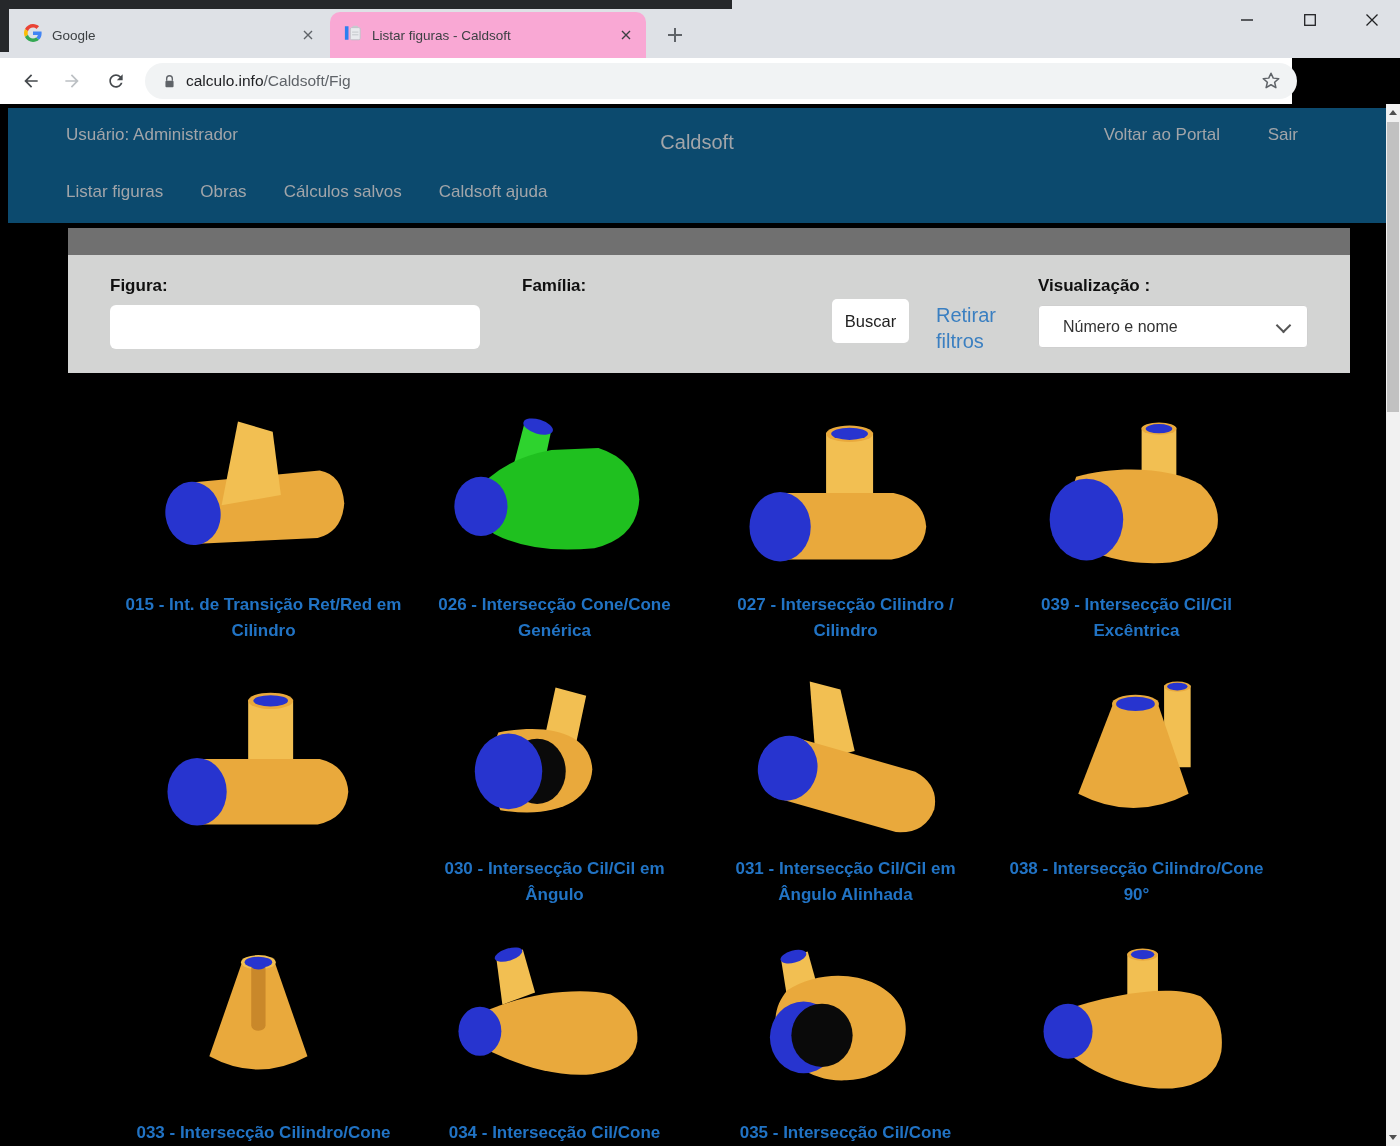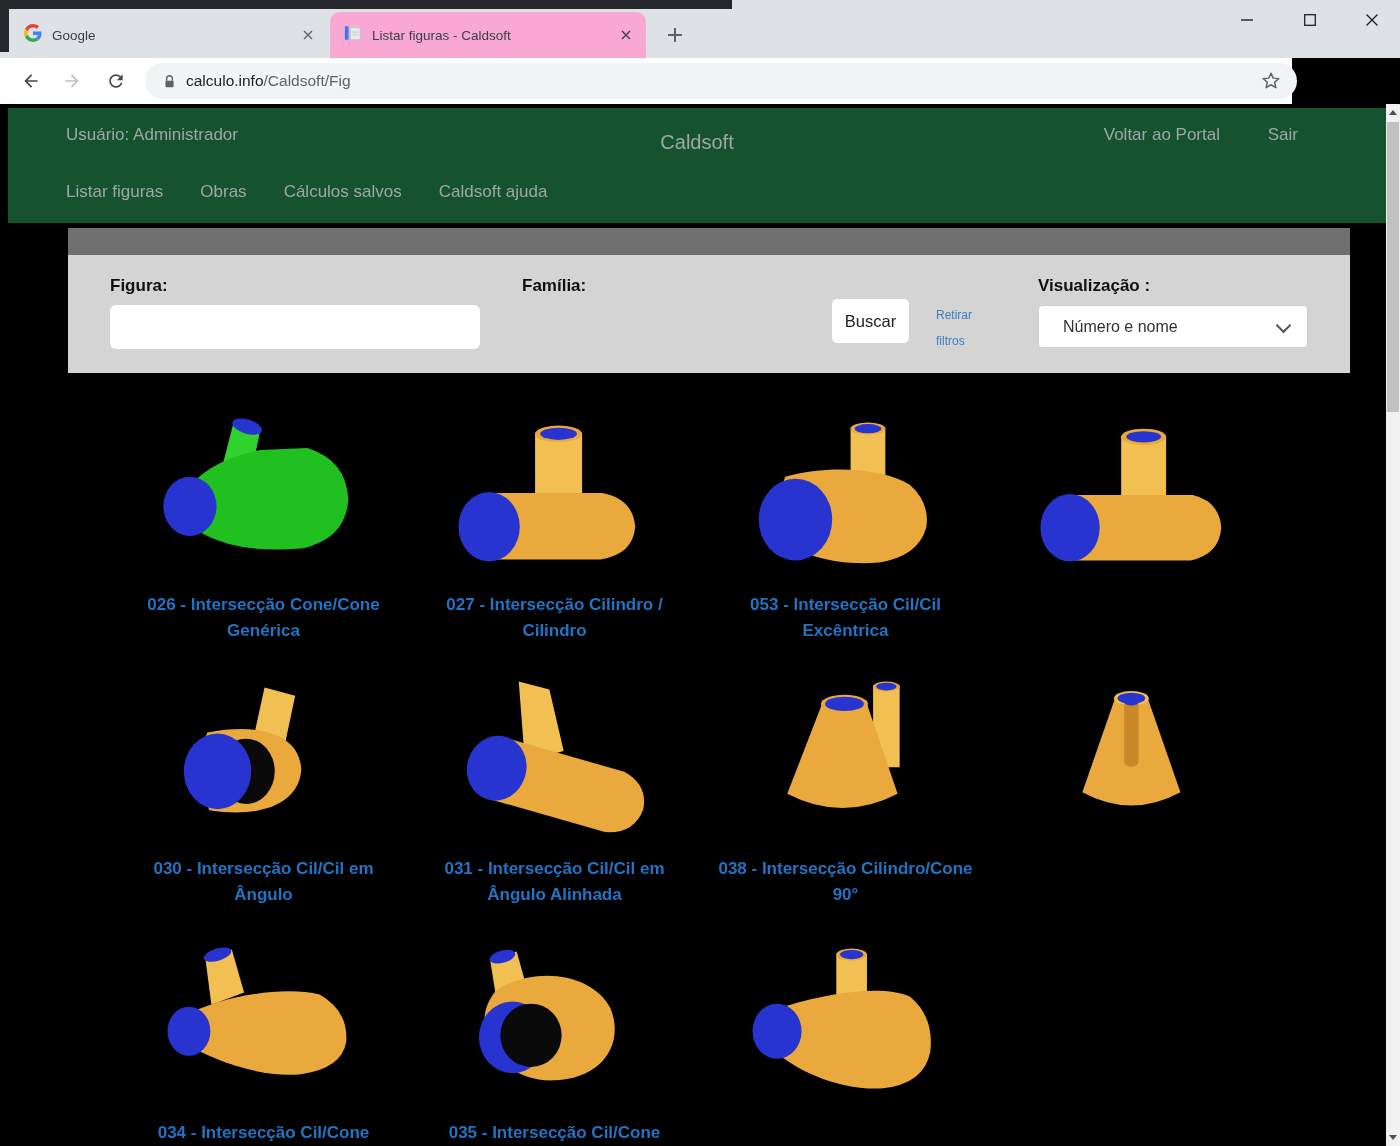--- a/index.html
+++ b/index.html
@@ -38,21 +38,21 @@
   .url .path{color:#5f6368;}
   .star{position:absolute;right:16px;top:8px;cursor:pointer;}
   .avatar{position:absolute;left:1311px;top:65px;width:32px;height:32px;border-radius:50%;
     background:var(--avatar-purple,#673ab7);color:#fff;font-size:15px;display:flex;
     align-items:center;justify-content:center;cursor:pointer;}
   .menudots{position:absolute;left:1360px;top:68px;width:20px;height:26px;display:flex;
     align-items:center;justify-content:center;cursor:pointer;}
 
   
   .page{position:absolute;left:0;top:104px;width:1400px;height:1042px;background:#000;}
-  .siteheader{position:absolute;left:8px;top:4px;width:1378px;height:115px;background:#14532d;}
+  .siteheader{position:absolute;left:8px;top:4px;width:1378px;height:115px;background:#0c4a6e;}
   .siteheader .user{position:absolute;left:58px;top:17px;font-size:17px;color:var(--header-text,#a2a5a9);}
   .siteheader .brand{position:absolute;left:0;right:0;top:23px;text-align:center;font-size:20px;
     color:var(--header-text,#a2a5a9);}
   .siteheader .toplink{position:absolute;top:17px;font-size:17px;color:var(--header-text,#a2a5a9);cursor:pointer;}
   .link-voltar{right:166px;}
   .link-sair{right:88px;}
   .sitenav{position:absolute;left:58px;top:74px;display:flex;gap:37px;}
   .sitenav span{font-size:17px;color:var(--header-text,#a2a5a9);cursor:pointer;}
 
   
@@ -71,21 +71,21 @@
     border-radius:6px;box-shadow:0 0 5px 1px rgba(80,140,240,.65);padding-left:20px;}
   .sel-vis{left:970px;top:77px;width:270px;height:43px;border:1px solid #cfcfcf;
     border-radius:4px;padding-left:24px;}
   .chev{position:absolute;width:9px;height:9px;border-right:2px solid #555;
     border-bottom:2px solid #555;transform:rotate(45deg);}
   .sel-familia .chev{right:16px;top:15px;}
   .sel-vis .chev{right:18px;top:14px;}
   .btn-buscar{position:absolute;left:764px;top:71px;width:77px;height:44px;background:#fff;
     border:none;border-radius:5px;font-size:16.5px;color:#222;cursor:pointer;
     font-family:"Liberation Sans",sans-serif;}
-  .retirar{position:absolute;left:868px;top:74px;width:64px;font-size:12px;line-height:26px;
+  .retirar{position:absolute;left:868px;top:74px;width:64px;font-size:20px;line-height:26px;
     color:var(--link-blue,#3a7fc1);cursor:pointer;}
 
   
   .grid{position:absolute;left:118px;top:288px;width:1164px;display:grid;
     grid-template-columns:repeat(4,291px);}
   .card{height:264px;display:flex;flex-direction:column;align-items:center;cursor:pointer;}
   .thumb{height:200px;display:flex;align-items:center;justify-content:center;}
   .caption{font-size:17px;font-weight:bold;color:var(--caption-blue,#2173c4);text-align:center;
     line-height:26px;padding:0 6px;}
   .fO{fill:var(--fig-orange,#e9a93c);} .fOL{fill:var(--fig-orange-light,#f2bf52);}
@@ -236,20 +236,30 @@
       <span class="retirar">Retirar filtros</span>
       <span class="flabel lbl-vis">Visualização :</span>
       <div class="sel sel-vis">
         <span>Número e nome</span>
         <span class="chev"></span>
       </div>
     </div>
 
     <div class="grid">
 
+      <div class="card">
+        <div class="thumb">
+          <svg width="235" height="180" viewBox="0 0 230 170">
+            <path class="fO" d="M42,76 L170,64 Q192,68 194,96 Q192,124 168,130 L46,136 Q36,106 42,76 Z"></path>
+            <polygon class="fOL" points="90,16 124,26 132,88 74,98"></polygon>
+            <ellipse class="fB" cx="46" cy="106" rx="27" ry="31" transform="rotate(-8 46 106)"></ellipse>
+          </svg>
+        </div>
+        <div class="caption">015 - Int. de Transição Ret/Red em Cilindro</div>
+      </div>
 
       <div class="card">
         <div class="thumb">
           <svg width="235" height="180" viewBox="0 0 230 170">
             <polygon class="fGL" points="86,16 112,24 98,90 70,78"></polygon>
             <ellipse class="fB" cx="99" cy="21" rx="15" ry="7" transform="rotate(17 99 21)"></ellipse>
             <path class="fG" d="M34,90 Q58,54 112,44 L158,42 Q196,54 198,92 Q196,130 154,140 Q94,146 56,126 Q36,112 34,90 Z"></path>
             <ellipse class="fB" cx="43" cy="99" rx="26" ry="29"></ellipse>
           </svg>
         </div>
@@ -272,21 +282,21 @@
       <div class="card">
         <div class="thumb">
           <svg width="235" height="180" viewBox="0 0 230 170">
             <rect class="fOL" x="120" y="22" width="34" height="60"></rect>
             <ellipse class="fO" cx="137" cy="23" rx="17" ry="6"></ellipse>
             <ellipse class="fB" cx="137" cy="23" rx="13" ry="4.5"></ellipse>
             <path class="fO" d="M56,70 C100,58 152,62 178,78 Q198,96 194,120 Q186,148 148,154 C108,158 70,146 54,134 Q44,100 56,70 Z"></path>
             <ellipse class="fB" cx="66" cy="112" rx="36" ry="40"></ellipse>
           </svg>
         </div>
-        <div class="caption">053 - Intersecção Cil/Cil Excêntrica</div>
+        <div class="caption">039 - Intersecção Cil/Cil Excêntrica</div>
       </div>
 
       <div class="card">
         <div class="thumb">
           <svg width="235" height="180" viewBox="0 0 230 170">
             <rect class="fOL" x="100" y="30" width="44" height="64"></rect>
             <ellipse class="fO" cx="122" cy="31" rx="22" ry="8"></ellipse>
             <ellipse class="fB" cx="122" cy="31" rx="17" ry="5.5"></ellipse>
             <path class="fO" d="M46,88 L170,88 Q196,94 198,120 Q196,146 168,152 L46,152 Q36,120 46,88 Z"></path>
             <ellipse class="fB" cx="50" cy="120" rx="29" ry="33"></ellipse>
@@ -336,20 +346,21 @@
       <div class="card">
         <div class="thumb">
           <svg width="235" height="185" viewBox="0 0 230 170">
             <path class="fO" d="M94,28 L126,28 L158,120 Q110,146 62,120 Z"></path>
             <ellipse class="fOL" cx="110" cy="28" rx="17" ry="7"></ellipse>
             <ellipse class="fB" cx="110" cy="28" rx="13.5" ry="5.5"></ellipse>
             <path class="fI" d="M103,32 h14 v58 a7,5 0 0 1 -14,0 Z"></path>
             <ellipse class="fB" cx="110" cy="32" rx="7" ry="3"></ellipse>
           </svg>
         </div>
+        <div class="caption">033 - Intersecção Cilindro/Cone</div>
       </div>
 
       <div class="card">
         <div class="thumb">
           <svg width="235" height="180" viewBox="0 0 230 170">
             <polygon class="fOL" points="58,24 84,16 96,58 64,70"></polygon>
             <ellipse class="fB" cx="70" cy="21" rx="14" ry="6" transform="rotate(-17 70 21)"></ellipse>
             <path class="fO" d="M36,82 C76,60 136,52 170,60 Q198,76 196,106 Q192,132 152,138 C108,142 62,122 38,108 Q30,94 36,82 Z"></path>
             <ellipse class="fB" cx="42" cy="96" rx="21" ry="24"></ellipse>
           </svg>

